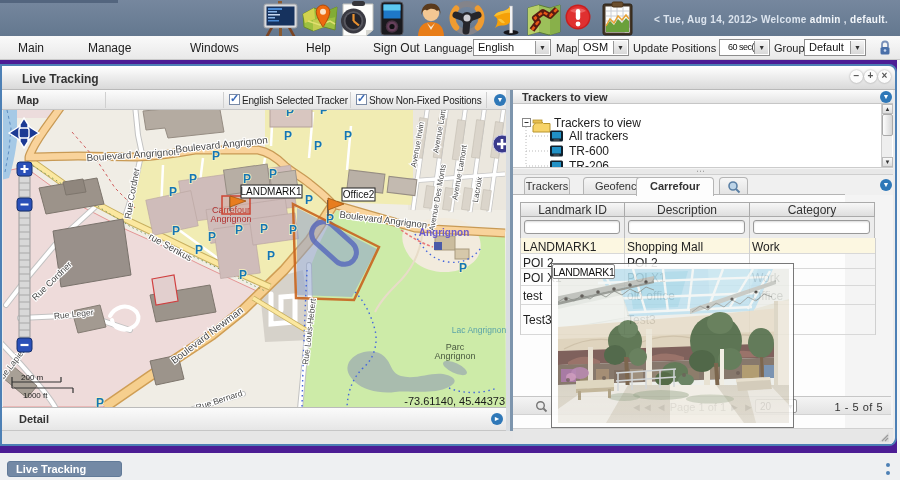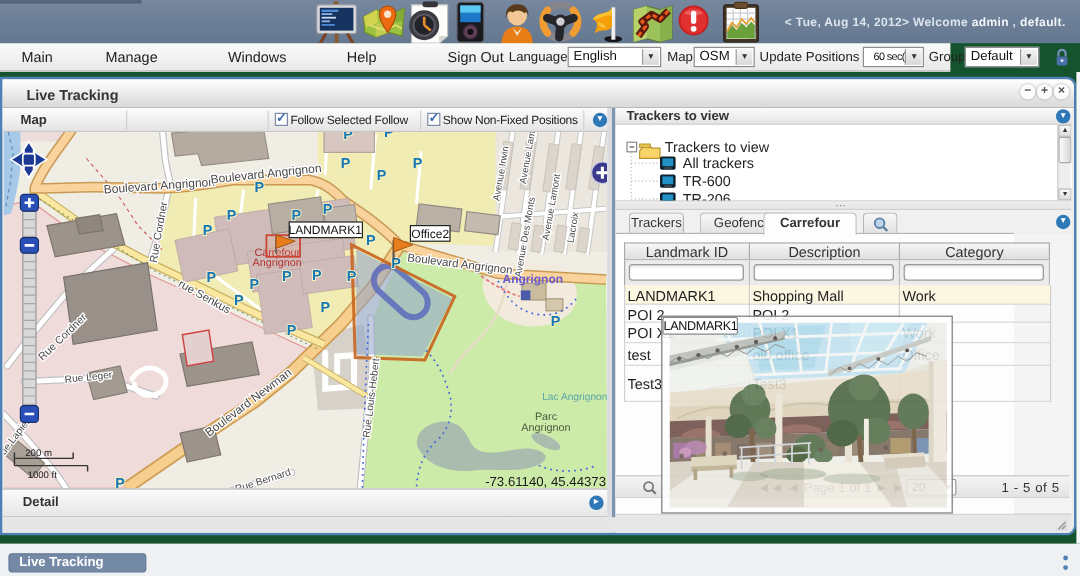--- a/index.html
+++ b/index.html
@@ -1,25 +1,25 @@
 <!DOCTYPE html>
 <html><head>
 <meta charset="utf-8">
 <style>
 * { margin:0; padding:0; box-sizing:border-box; }
 html,body { width:900px; height:480px; overflow:hidden; font-family:"Liberation Sans", sans-serif; background:#fff; }
-#stage { position:relative; width:900px; height:480px; overflow:hidden; background:#14532d; }
+#stage { position:relative; width:900px; height:480px; overflow:hidden; background:#4c1d95; }
 .abs { position:absolute; }
 
 #topbar { left:0; top:0; width:900px; height:36px; background:linear-gradient(#76879e,#64788f); }
 #topdark { left:0; top:0; width:118px; height:3px; background:#53657e; }
 #welcome { right:12px; top:14px; font-size:10px; font-weight:bold; color:#dce4ee; letter-spacing:0.3px; white-space:nowrap; }
 #welcome b { color:#f3f6fa; }
 
-#menubar { left:0; top:36px; width:792px; height:24px; background:linear-gradient(#fafafa,#e9e9e9); border-bottom:1px solid #c9c9c9; }
+#menubar { left:0; top:36px; width:900px; height:24px; background:linear-gradient(#fafafa,#e9e9e9); border-bottom:1px solid #c9c9c9; }
 .mitem { position:absolute; top:5px; font-size:12px; color:#1c1c1c; }
 .mlabel { position:absolute; top:6px; font-size:11px; color:#222; }
 .msel { position:absolute; top:3px; height:17px; background:#fff; border:1px solid #8d8d8d; font-size:11px; color:#111; line-height:15px; padding-left:4px; }
 .msel .arr { position:absolute; right:1px; top:1px; bottom:1px; width:14px; background:linear-gradient(#f4f4f4,#d8d8d8); border-left:1px solid #999; text-align:center; font-size:7px; color:#333; line-height:13px; }
 
 #window { left:0; top:64px; width:897px; height:382px; background:#ececec; border:2px solid #4d80b5; border-left-width:2px; border-radius:0 8px 8px 0; overflow:hidden; }
 #titlebar { left:0; top:0; width:893px; height:24px; background:linear-gradient(#ffffff,#d9d9d9); border-bottom:1px solid #b9b9b9; border-radius:0 7px 0 0; }
 #titlebar .t { position:absolute; left:20px; top:6px; font-size:12px; font-weight:bold; color:#333; }
 .wbtn { position:absolute; top:4px; width:13px; height:13px; border-radius:50%; background:#fcfcfc; box-shadow:0 0 2px rgba(0,0,0,0.35); color:#555; font-size:10px; font-weight:bold; text-align:center; line-height:12px; }
 
@@ -180,21 +180,21 @@
         <path d="M4 30 V24 L8 19 L12 23 L16 17 L20 21 L24 16 L27 19 V30 Z" fill="#6aa03a"></path>
         <path d="M4 24 L8 17 L12 21 L16 14 L20 18 L24 13 L27 17" fill="none" stroke="#e8a030" stroke-width="1.5"></path>
         <rect x="10" y="0" width="11" height="5" rx="1.5" fill="#6a4e2e" stroke="#4a3318"></rect>
       </g>
     </svg>
   </div>
   <div class="abs" id="menubar">
     <span class="mitem" style="left:18px">Main</span>
     <span class="mitem" style="left:88px">Manage</span>
     <span class="mitem" style="left:190px">Windows</span>
-    <span class="mitem" style="left:289px">Help</span>
+    <span class="mitem" style="left:306px">Help</span>
     <span class="mitem" style="left:373px">Sign Out</span>
     <span class="mlabel" style="left:424px">Language</span>
     <div class="msel" style="left:473px; width:78px">English<span class="arr">▼</span></div>
     <span class="mlabel" style="left:556px">Map</span>
     <div class="msel" style="left:578px; width:51px">OSM<span class="arr">▼</span></div>
     <span class="mlabel" style="left:633px">Update Positions</span>
     <div class="msel" style="left:719px; width:51px; padding-left:8px; font-size:9px; letter-spacing:-0.5px">60 sec(s)<span class="arr">▼</span></div>
     <span class="mlabel" style="left:774px">Group</span>
     <div class="msel" style="left:804px; width:62px">Default<span class="arr">▼</span></div>
     <svg width="14" height="18" style="position:absolute;left:878px;top:3px">
@@ -210,21 +210,21 @@
       <div class="wbtn" style="left:862px">+</div>
       <div class="wbtn" style="left:876px">×</div>
     </div>
     <div class="abs hdr" id="maphdr">
       <span class="cap">Map</span>
       <div class="vsep" style="left:103px"></div>
       <div class="vsep" style="left:221px"></div>
       <div class="vsep" style="left:348px"></div>
       <div class="vsep" style="left:484px"></div>
       <div class="cb" style="left:227px"></div>
-      <span class="cblab" style="left:240px">Follow Selected Follow</span>
+      <span class="cblab" style="left:240px">English Selected Tracker</span>
       <div class="cb" style="left:354px"></div>
       <span class="cblab" style="left:367px">Show Non-Fixed Positions</span>
       <div class="bluearr" style="left:492px; top:4px"></div>
     </div>
     <div class="abs" id="mapport"><svg width="503" height="297" viewBox="0 0 503 297">
 <defs>
 <style>
 .rlab { font-family:"Liberation Sans",sans-serif; fill:#4a4a4a; paint-order:stroke; stroke:#ffffff; stroke-width:2.2px; }
 .plab { font-family:"Liberation Sans",sans-serif; font-weight:bold; fill:#1576b4; font-size:12px; paint-order:stroke; stroke:#f6f2c0; stroke-width:1.6px; }
 </style>

